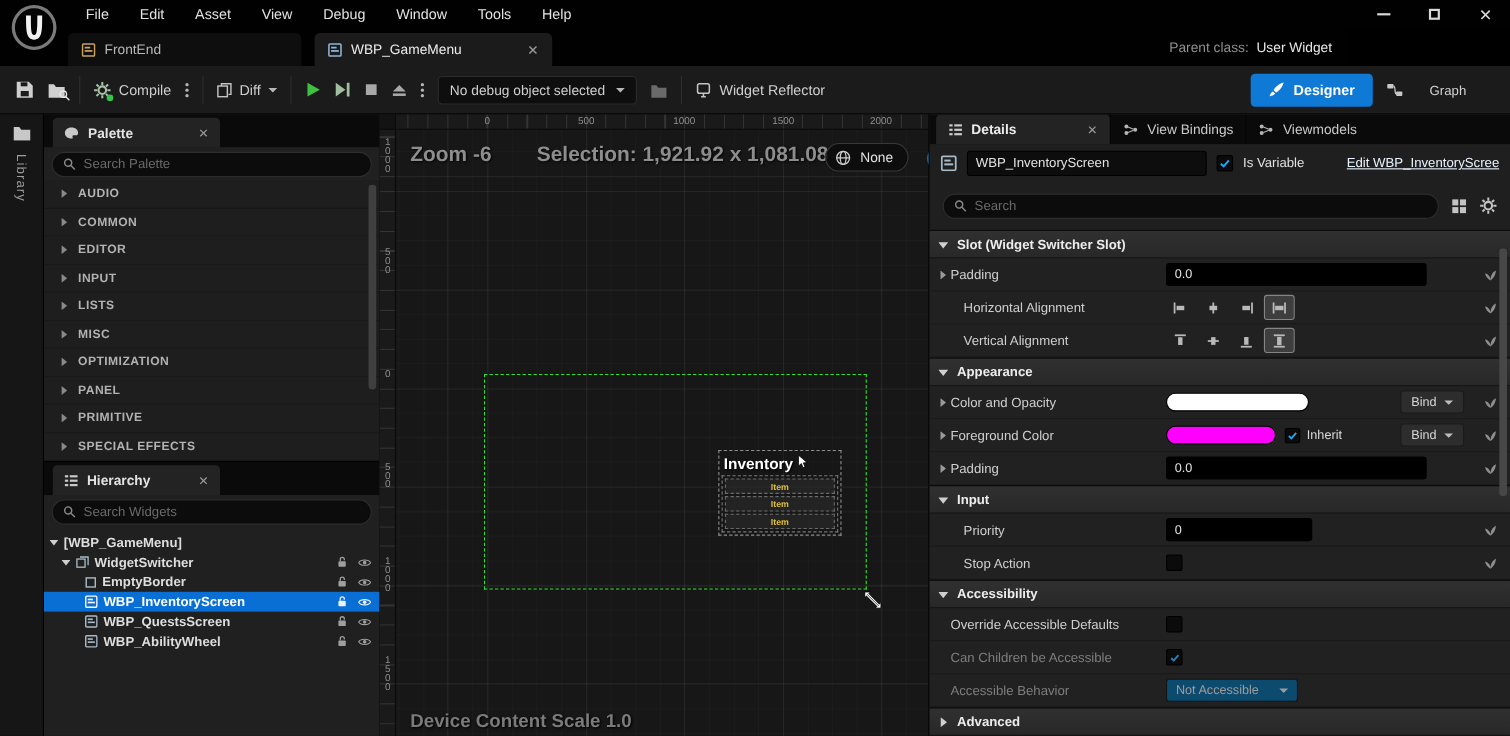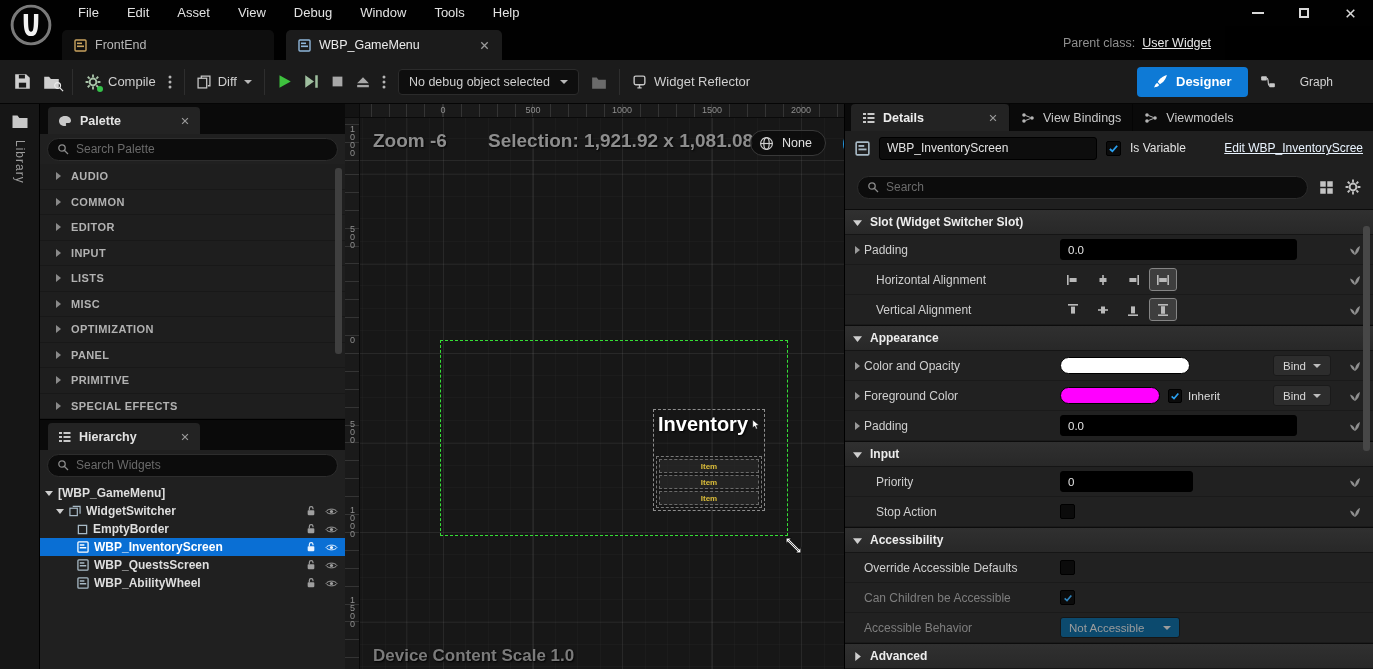--- a/index.html
+++ b/index.html
@@ -20,21 +20,21 @@
   .min-bar { width:12px; height:2px; background:#d8d8d8; }
   .max-box { width:10px; height:10px; border:2px solid #d8d8d8; }
 
   
   .tabbar { position:absolute; top:26px; left:0; width:1225px; height:34px; background:#010101; display:flex; align-items:flex-end; }
   .doc-tab { height:30px; display:flex; align-items:center; gap:8px; padding:0 12px; border-radius:5px 5px 0 0; font-size:12.5px; color:#b8b8b8; }
   .doc-tab.inactive { margin-left:62px; width:212px; background:#0e0e0e; }
   .doc-tab.active  { margin-left:12px; width:216px; background:#1b1b1b; color:#ececec; }
   .tab-x { margin-left:auto; color:#9a9a9a; display:flex; }
   .parent-class { margin-left:auto; margin-right:14px; align-self:center; display:flex; gap:7px; font-size:12.5px; color:#8f8f8f; align-items:center; }
-  .parent-class a { color:#e8e8e8; text-decoration:underline; cursor:pointer; }
+  .parent-class a { color:#e8e8e8; cursor:pointer; }
 
   
   .toolbar { position:absolute; top:60px; left:0; width:1373px; height:44px; background:#1b1b1b; border-bottom:1px solid #050505; display:flex; align-items:center; padding:0 14px; gap:12px; }
   .tbtn { display:flex; align-items:center; gap:7px; color:#cfcfcf; font-size:13px; }
   .sep { width:1px; height:26px; background:#2e2e2e; }
   .chev { width:0; height:0; border-left:4px solid transparent; border-right:4px solid transparent; border-top:4px solid #b8b8b8; }
   .debug-dd { display:flex; align-items:center; gap:10px; background:#0e0e0e; border:1px solid #2b2b2b; border-radius:4px; height:26px; padding:0 10px; font-size:12.5px; color:#cfcfcf; }
   .designer-btn { display:flex; align-items:center; gap:8px; background:#0e7ad6; color:#fff; font-weight:bold; height:30px; padding:0 16px; border-radius:4px; font-size:13px; }
   .graph-btn { display:flex; align-items:center; gap:24px; color:#d2d2d2; font-size:12px; margin-right:26px; }
   .spacer { flex:1; }
@@ -84,22 +84,22 @@
       repeating-linear-gradient(90deg, rgba(255,255,255,0.05) 0 1px, transparent 1px 89.5px),
       repeating-linear-gradient(0deg,  rgba(255,255,255,0.05) 0 1px, transparent 1px 89.5px),
       repeating-linear-gradient(90deg, rgba(255,255,255,0.018) 0 1px, transparent 1px 22.4px),
       repeating-linear-gradient(0deg,  rgba(255,255,255,0.018) 0 1px, transparent 1px 22.4px);
     background-position:83px 0, 0 43px, 83px 0, 0 43px; }
   .hud-text { position:absolute; font-size:19px; font-weight:bold; color:#8d8d8d; text-shadow:1px 1px 2px rgba(0,0,0,.85); white-space:nowrap; }
   .anchor-pill { position:absolute; left:390px; top:12px; height:26px; display:flex; align-items:center; gap:8px; background:rgba(12,12,12,.85); border:1px solid #383838; border-radius:13px; padding:0 13px 0 8px; color:#e0e0e0; font-size:12.5px; }
   .blue-dot { position:absolute; left:483px; top:12px; width:30px; height:28px; border-radius:50%; background:#2397e2; }
   .sel-rect { position:absolute; left:80px; top:222px; width:348px; height:196px; border:1px dashed #35e035; }
   .preview { position:absolute; left:212px; top:68px; width:112px; border:1px dashed rgba(205,205,205,.65); padding:2px; background:rgba(20,20,20,.25); }
-  .pv-title { display:flex; align-items:center; gap:4px; color:#fff; font-weight:bold; font-size:20px; text-shadow:1px 1px 2px #000; padding:1px 2px; }
-  .pv-items { border:1px dashed rgba(185,185,185,.6); margin-top:19px; padding:2px; display:flex; flex-direction:column; gap:2px; }
+  .pv-title { display:flex; align-items:flex-start; gap:4px; color:#fff; font-weight:bold; font-size:14px; text-shadow:1px 1px 2px #000; padding:1px 2px; }
+  .pv-items { border:1px dashed rgba(185,185,185,.6); margin-top:2px; padding:2px; display:flex; flex-direction:column; gap:2px; }
   .pv-item { height:14px; border:1px dashed rgba(165,165,165,.55); background:rgba(45,45,45,.6); display:flex; align-items:center; justify-content:center; font-size:8px; font-weight:bold; color:#dcbe3a; }
   .resize-ic { position:absolute; left:424px; top:418px; }
   .device-scale { position:absolute; left:13px; bottom:3px; font-size:17px; font-weight:bold; color:#7b7b7b; text-shadow:1px 1px 2px #000; }
 
   
   .details { position:absolute; left:845px; top:0; width:528px; height:565px; background:#1f1f1f; display:flex; flex-direction:column; overflow:hidden; }
   .dtabs { height:30px; background:#0a0a0a; display:flex; align-items:flex-end; }
   .dtab { height:27px; display:flex; align-items:center; gap:8px; padding:0 11px; font-size:12.5px; color:#c9c9c9; border-left:1px solid #050505; }
   .dtab.active { background:#232323; border-radius:4px 4px 0 0; font-weight:bold; color:#ececec; min-width:158px; margin-left:6px; border-left:none; }
   .widget-row { height:38px; display:flex; align-items:center; gap:9px; padding:0 10px; }

